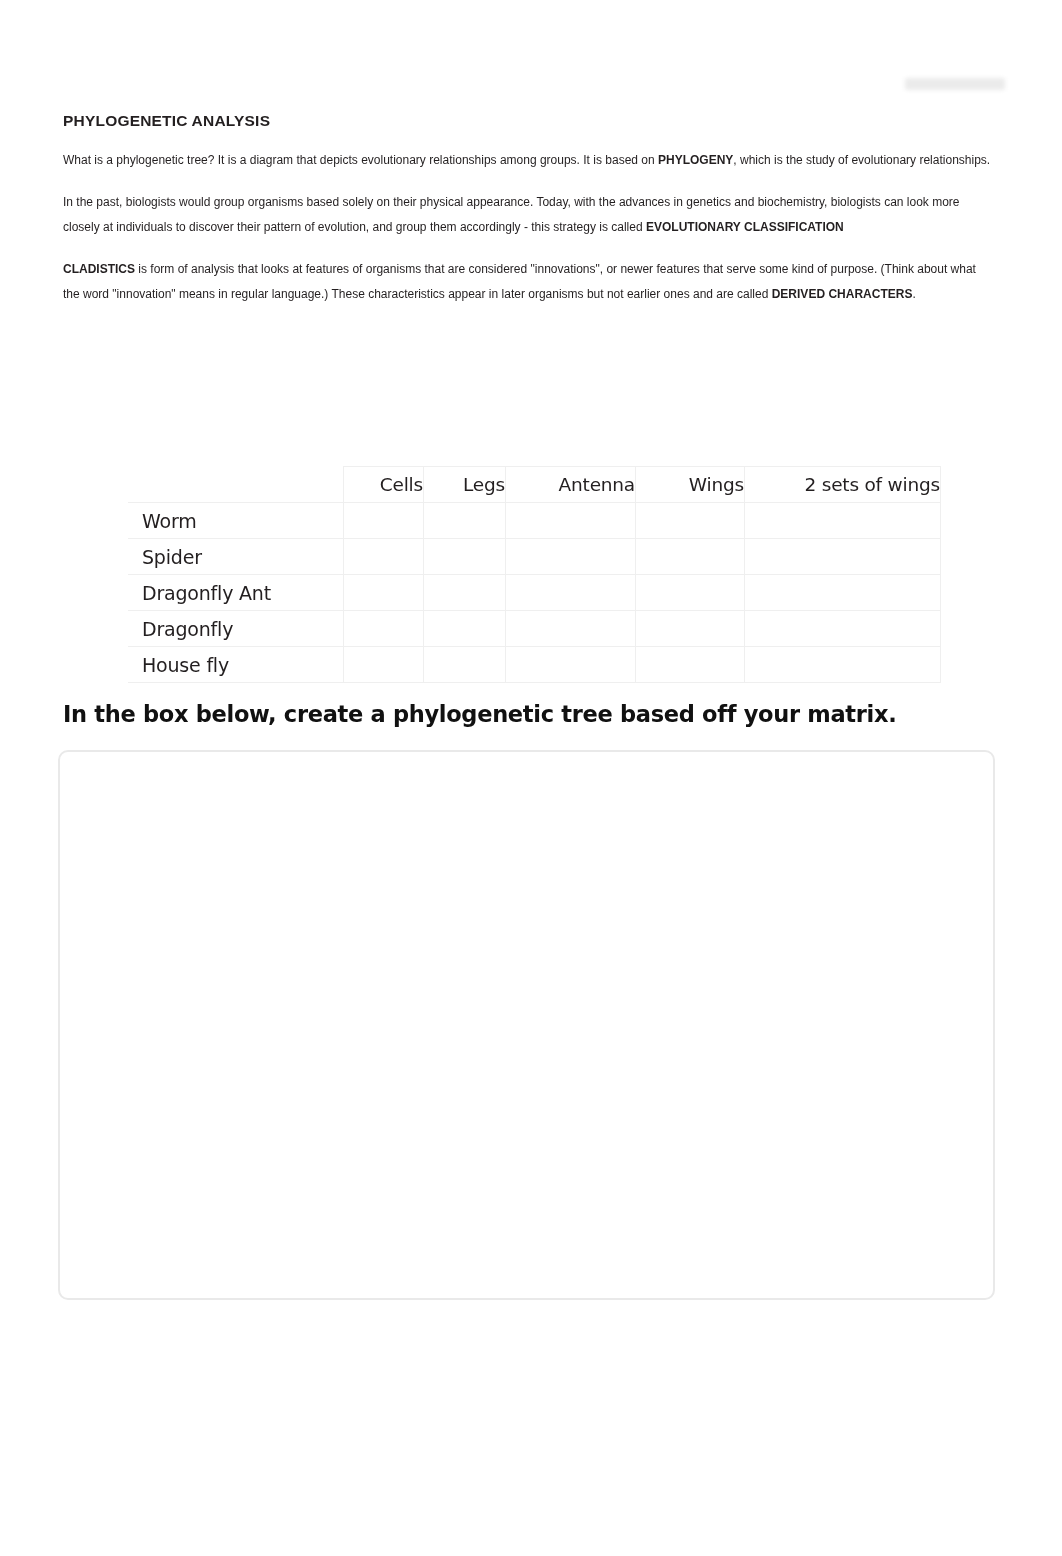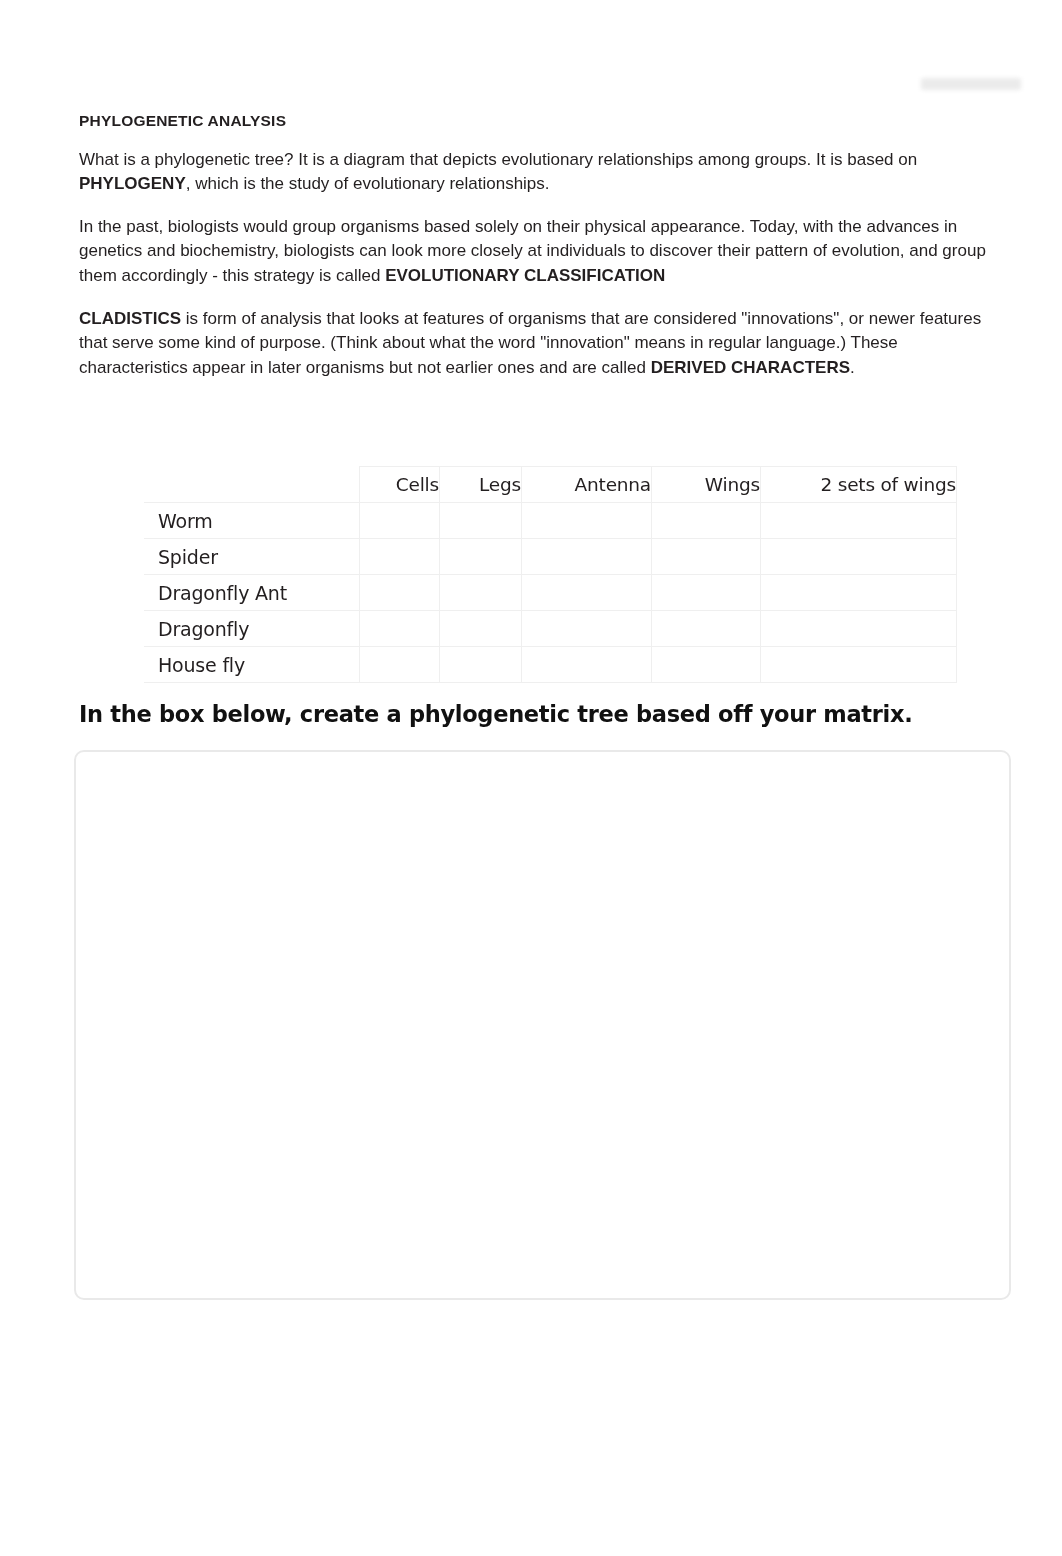--- a/index.html
+++ b/index.html
@@ -11,21 +11,21 @@
     width: 1062px;
     height: 1556px;
     position: relative;
     font-family: "Liberation Sans", sans-serif;
     color: #231f20;
     overflow: hidden;
   }
 
   .page {
     position: absolute;
-    left: 16px; top: 0;
+    left: 0; top: 0;
     width: 946px;
     height: 1556px;
     background: #ffffff;
   }
 
   
   .redaction {
     position: absolute;
     left: 905px;
     top: 78px;
@@ -46,21 +46,21 @@
   h1.doc-heading {
     font-size: 15.5px;
     font-weight: bold;
     letter-spacing: 0.2px;
     margin: 0 0 17px 0;
     line-height: 1.2;
     color: #231f20;
   }
 
   p.body-par {
-    font-size: 17px;
+    font-size: 12px;
     line-height: 24.6px;
     margin: 0 0 18px 0;
     color: #231f20;
     text-align: left;
   }
   p.body-par:last-of-type { margin-bottom: 16px; }
 
   .b { font-weight: bold; }
 
   

